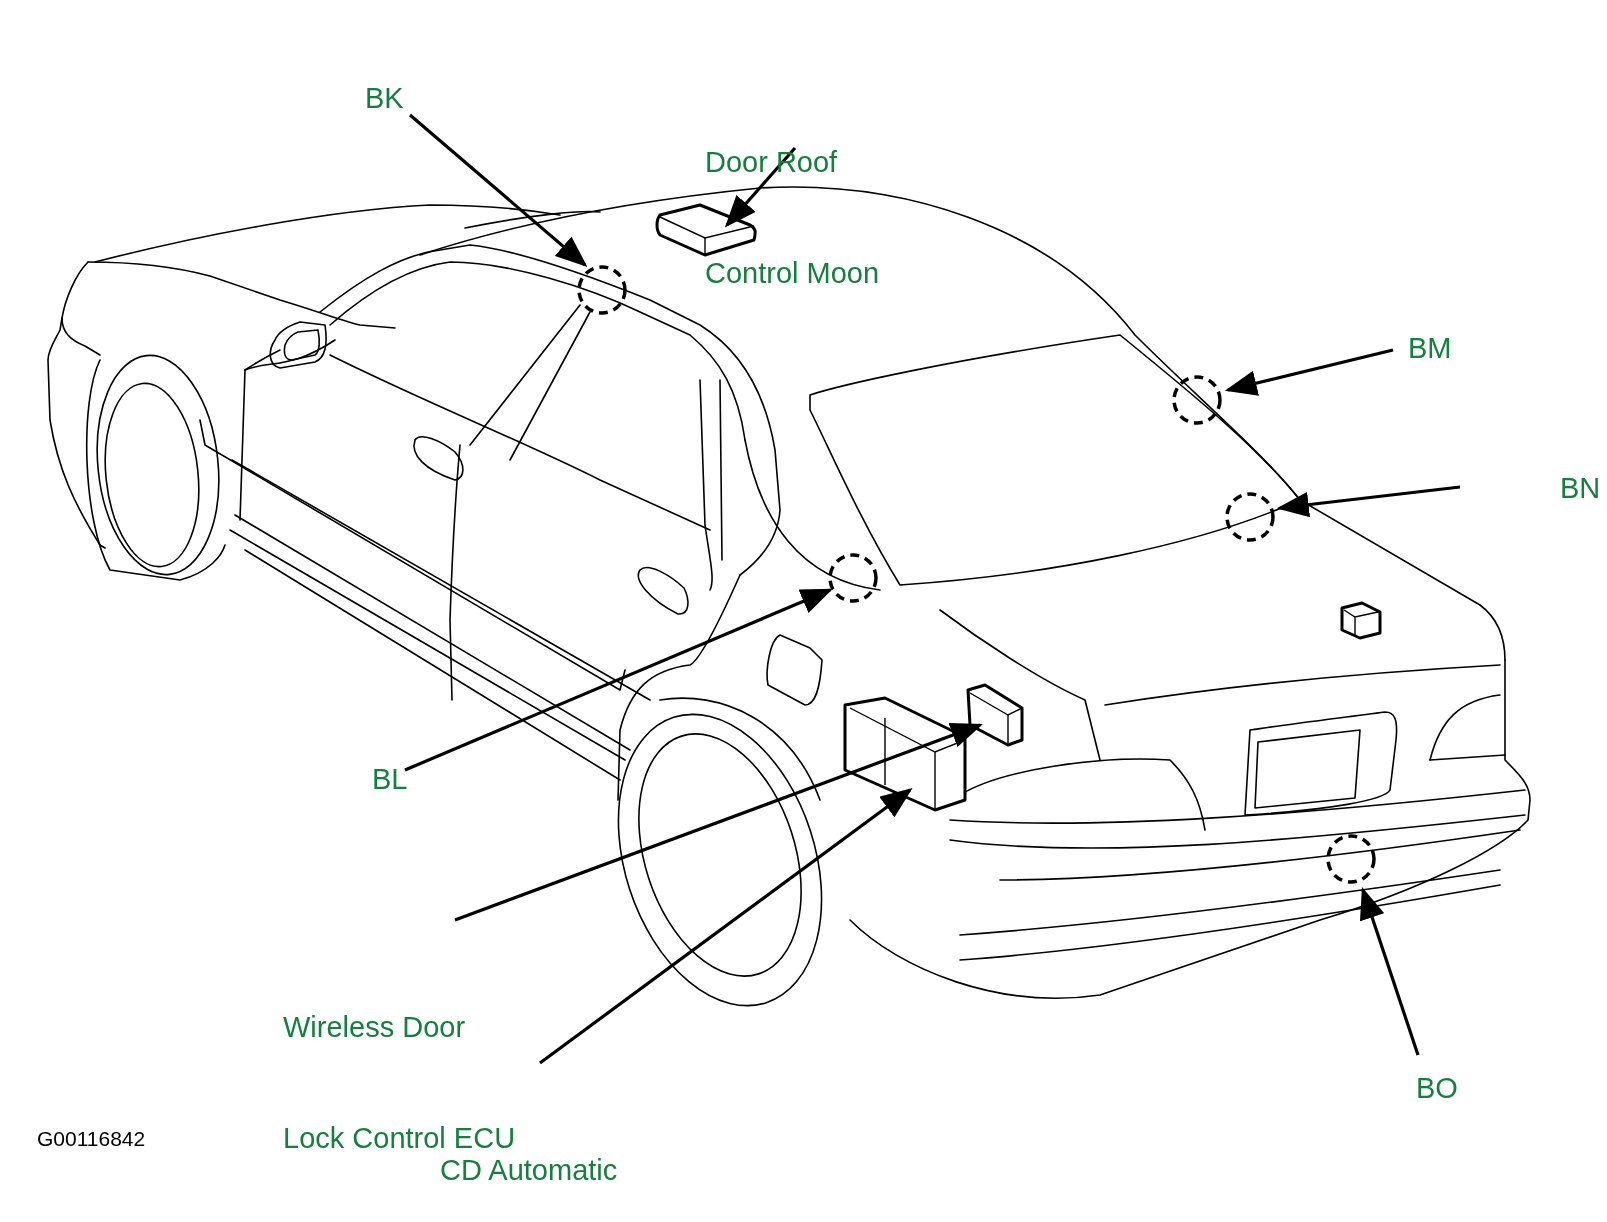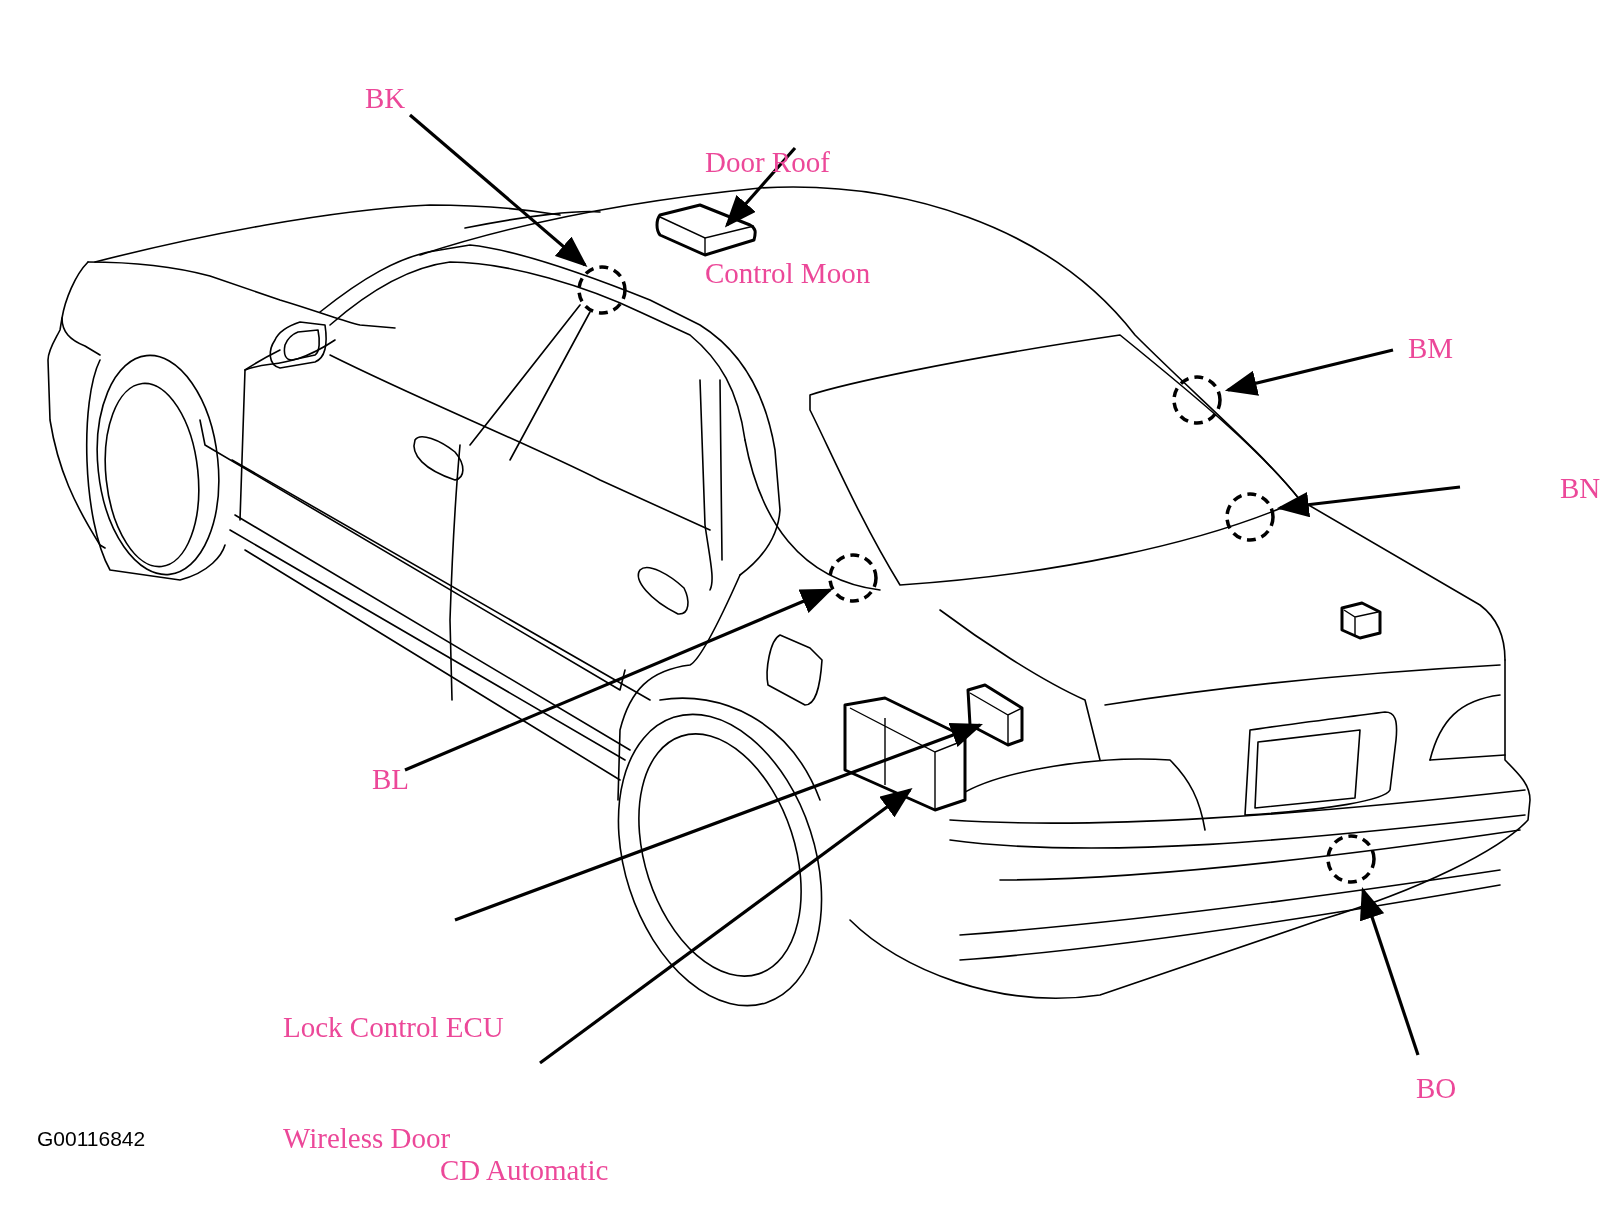--- a/index.html
+++ b/index.html
@@ -4,21 +4,21 @@
 <style>
   html, body { margin: 0; padding: 0; background: #ffffff; }
   body { width: 1607px; height: 1222px; position: relative; overflow: hidden;
          font-family: "Liberation Sans", sans-serif; color: #000; }
   #diagram { position: absolute; left: 0; top: 0; }
   .outline { fill: none; stroke: #000; stroke-width: 1.6; stroke-linecap: round; stroke-linejoin: round; }
   .comp { fill: #fff; stroke: #000; stroke-width: 3; stroke-linejoin: round; }
   .comp-inner { fill: none; stroke: #000; stroke-width: 1.4; }
   .leader { stroke: #000; stroke-width: 3.2; fill: none; }
   .dash-circle { fill: none; stroke: #000; stroke-width: 3.5; stroke-dasharray: 9 6; }
-  .label { position: absolute; font-size: 29px; line-height: 37px; white-space: pre; color: #ec4899; font-family: Liberation Serif, serif; }
+  .label { position: absolute; font-size: 29px; line-height: 37px; white-space: pre; color: #15803d; }
   .fig-id { position: absolute; font-size: 21px; white-space: pre; }
 </style>
 </head>
 <body>
 
 <svg id="diagram" width="1607" height="1222" viewBox="0 0 1607 1222">
   <defs>
     <marker id="arrow" markerWidth="10" markerHeight="8" refX="9" refY="4" orient="auto" markerUnits="strokeWidth">
       <path d="M0,0 L10,4 L0,8 Z" fill="#000"></path>
     </marker>
@@ -131,22 +131,22 @@
 <div class="label" style="left:705px;top:70px;">
   <div>Door Roof</div>
   <div>Control Moon</div>
 </div>
 
 <div class="label" style="left:1408px;top:330px;text-align:right;">BM</div>
 <div class="label" style="left:1560px;top:470px;">BN</div>
 <div class="label" style="left:352px;top:761px;margin-left:20px;">BL</div>
 
 <div class="label" style="left:283px;top:935px;">
+  <div>Wireless Door</div>
   <div>Lock Control ECU</div>
-  <div>Wireless Door</div>
 </div>
 
 <div class="label" style="left:440px;top:1078px;">
   <div>CD Automatic</div>
   
 </div>
 
 <div class="label" style="left:1416px;top:1070px;">BO</div>
 
 <div class="fig-id" style="left:37px;top:1127px;">G00116842</div>

